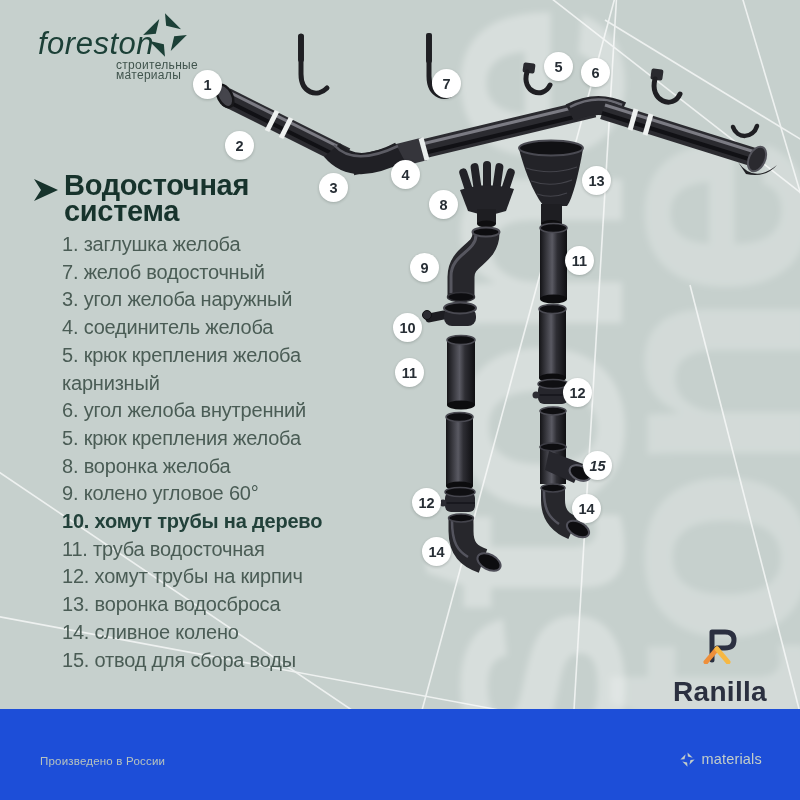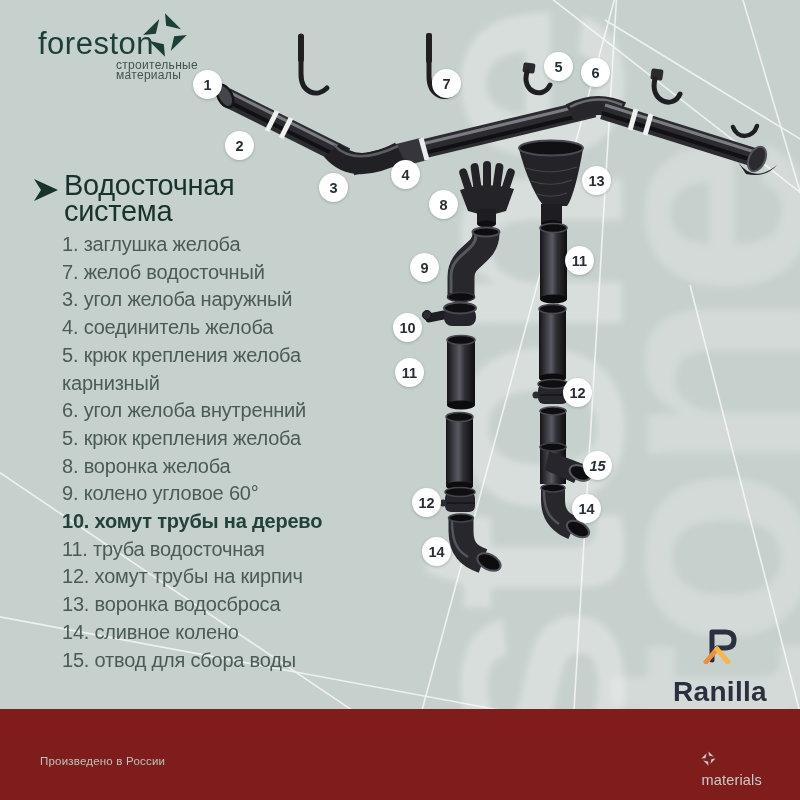--- a/index.html
+++ b/index.html
@@ -8,29 +8,29 @@
     background:#c6d0cd;
     font-family:"Liberation Sans", sans-serif;
     -webkit-font-smoothing:antialiased;
   }
   svg{display:block;}
   .bg-art{position:absolute;left:0;top:0;}
 
   
   .brand{position:absolute;left:38px;top:16px;width:220px;height:70px;}
   .brand-name{position:absolute;left:0;top:10px;font-size:31px;font-weight:500;
-    letter-spacing:.5px;color:#1c4037;}
+    letter-spacing:.5px;color:#1c4037;font-style:italic;}
   .brand-icon{position:absolute;left:104px;top:-4px;}
   .brand-tagline{position:absolute;left:78px;top:44px;font-size:12px;line-height:10px;
     color:#40544d;letter-spacing:.3px;}
 
   
   .title-block{position:absolute;left:33px;top:172px;}
   .title-arrow{position:absolute;left:0;top:6px;}
-  .title-text{margin-left:31px;font-size:29px;line-height:26px;font-weight:400;
+  .title-text{margin-left:31px;font-size:29px;line-height:26px;font-weight:700;
     color:#17332c;letter-spacing:-.3px;}
 
   
   .parts-list{position:absolute;left:62px;top:231px;width:292px;}
   .part-item{font-size:20px;line-height:27.7px;color:#4a5c55;letter-spacing:-.2px;}
   .part-item.featured{font-weight:700;color:#22413a;}
 
   
   .callout{
     position:absolute;width:29px;height:29px;border-radius:50%;
@@ -38,23 +38,23 @@
     display:flex;align-items:center;justify-content:center;
     box-shadow:0 1px 3px rgba(20,30,28,.22);
   }
 
   
   .partner{position:absolute;left:660px;top:624px;width:120px;text-align:center;}
   .partner-icon{display:inline-block;}
   .partner-name{font-size:28px;font-weight:700;color:#2b3040;letter-spacing:.3px;margin-top:8px;}
 
   
-  .footer{position:absolute;left:0;top:709px;width:800px;height:91px;background:#7f1d1d;}
+  .footer{position:absolute;left:0;top:709px;width:800px;height:91px;background:#1d4ed8;}
   .made-in{position:absolute;left:40px;top:46px;font-size:11.5px;color:#b7c3be;letter-spacing:.2px;}
-  .materials{position:absolute;right:38px;top:42px;display:flex;align-items:flex-start;gap:6px;flex-direction:column;}
+  .materials{position:absolute;right:38px;top:42px;display:flex;align-items:flex-end;gap:6px;}
   .materials-label{font-size:14.5px;color:#c3cdc9;letter-spacing:.2px;}
 </style>
 </head>
 <body>
 
 <div class="poster">
 
   <svg class="bg-art" width="800" height="800" viewBox="0 0 800 800">
     <defs>
       <linearGradient id="gv" x1="0" y1="0" x2="1" y2="0">

